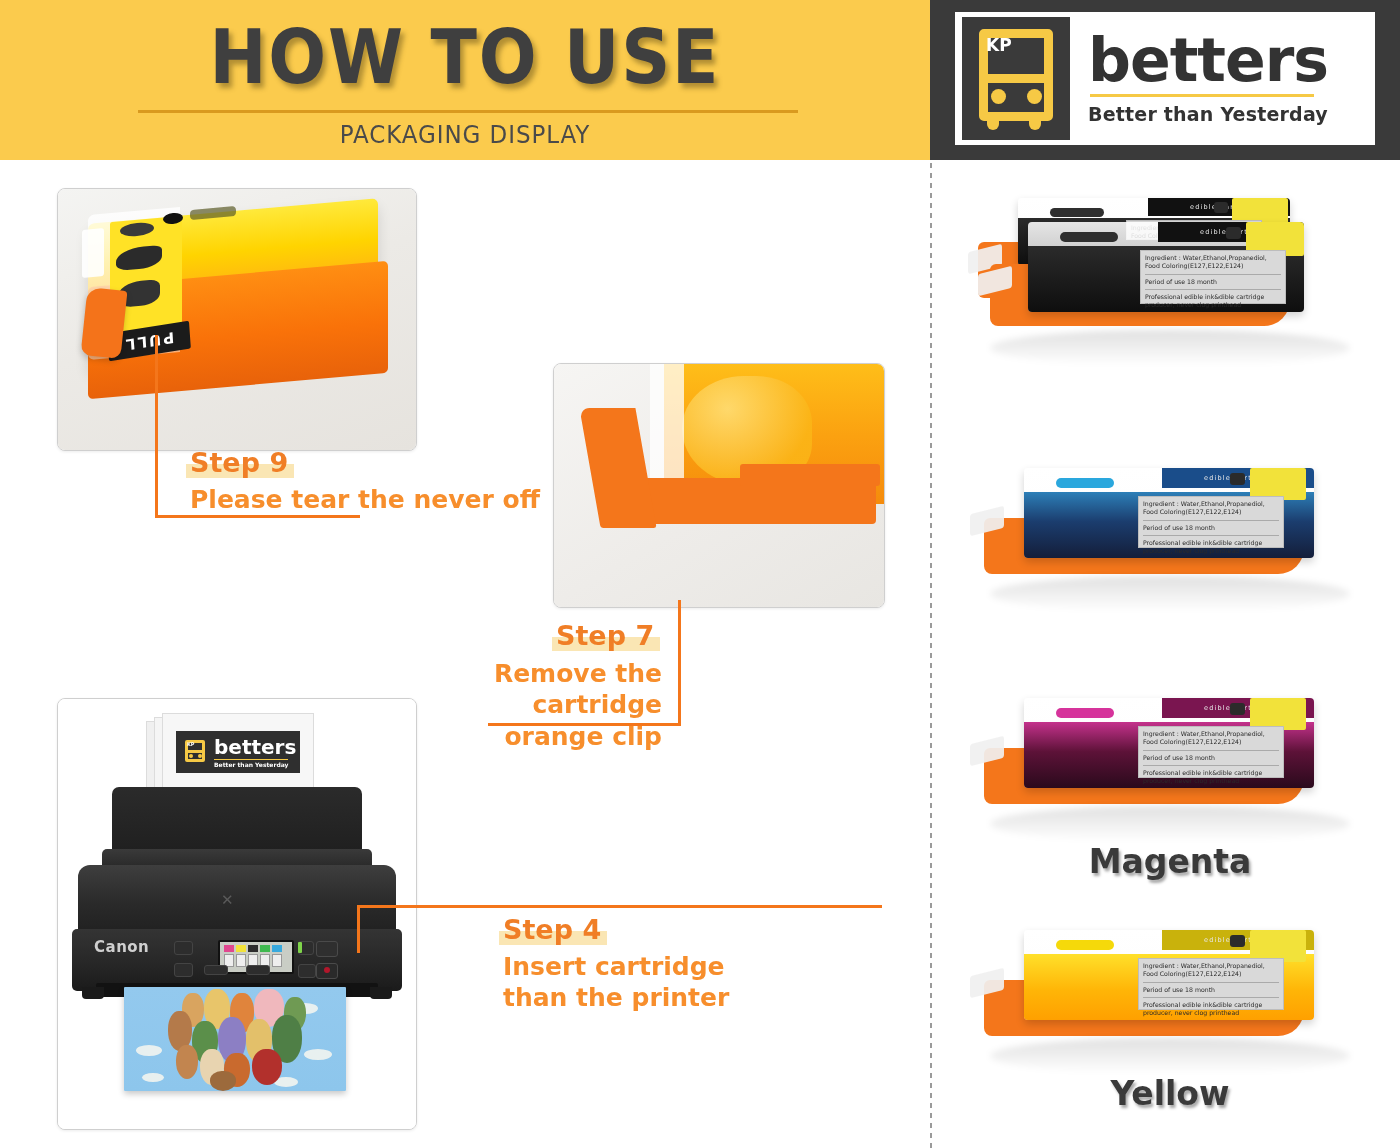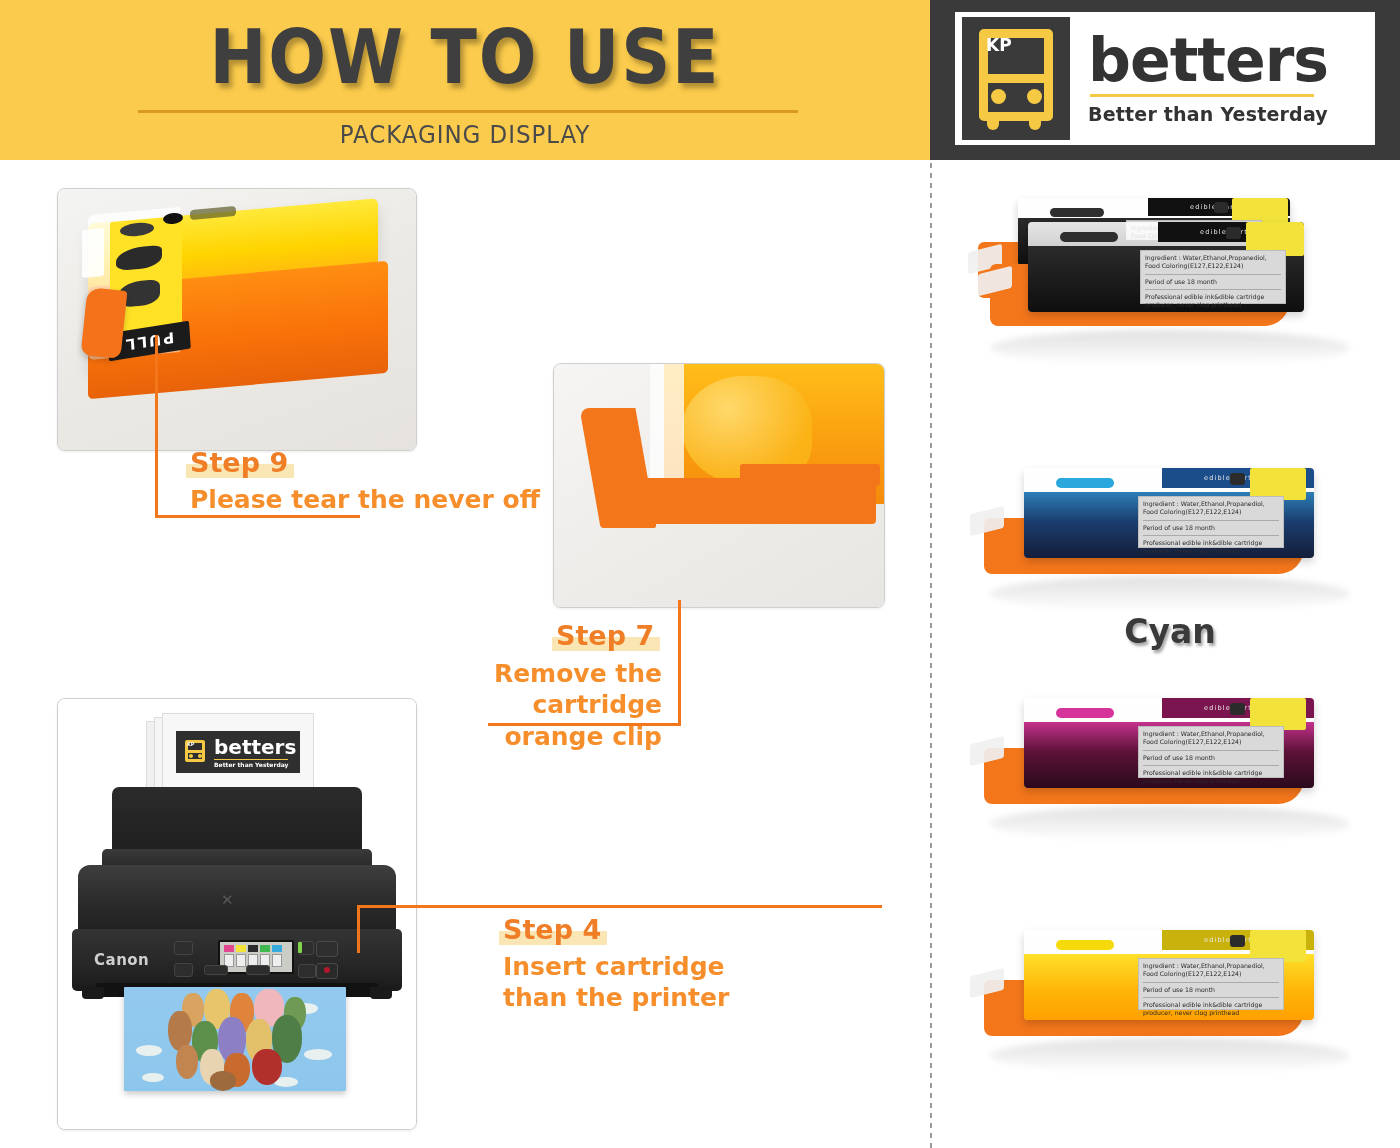--- a/index.html
+++ b/index.html
@@ -111,21 +111,21 @@
   .printer{position:absolute;left:8px;top:88px;width:342px;height:250px;}
   .pr-tray{position:absolute;left:46px;top:0;width:250px;height:80px;
     background:linear-gradient(180deg,#2b2b2b,#1d1d1d);border-radius:7px 7px 3px 3px;}
   .pr-traylip{position:absolute;left:36px;top:62px;width:270px;height:24px;
     background:linear-gradient(180deg,#3a3a3a,#242424);border-radius:5px;}
   .pr-top{position:absolute;left:12px;top:78px;width:318px;height:70px;
     background:linear-gradient(180deg,#3e3e3e 0%,#2a2a2a 55%,#202020 100%);border-radius:12px 12px 4px 4px;}
   .pr-canonmark{position:absolute;left:155px;top:104px;color:#5a5a5a;font-size:15px;}
   .pr-front{position:absolute;left:6px;top:142px;width:330px;height:62px;
     background:linear-gradient(180deg,#343434 0%,#262626 60%,#1a1a1a 100%);border-radius:5px;}
-  .pr-canon{position:absolute;left:28px;top:164px;color:#cfcfcf;font-size:15px;font-weight:bold;letter-spacing:.5px;}
+  .pr-canon{position:absolute;left:28px;top:151px;color:#cfcfcf;font-size:15px;font-weight:bold;letter-spacing:.5px;}
   .pr-lcd{position:absolute;left:152px;top:153px;width:72px;height:30px;background:#c9cdc5;border:2px solid #111;border-radius:2px;}
   .lcd-swatches{position:absolute;left:4px;top:3px;display:flex;gap:2px;}
   .lcd-swatches i{width:10px;height:7px;display:block;}
   .lcd-bars{position:absolute;left:4px;top:12px;display:flex;gap:2px;}
   .lcd-bars i{width:10px;height:13px;display:block;background:#eee;border:1px solid #999;box-sizing:border-box;}
   .pr-btn{position:absolute;background:#2d2d2d;border:1px solid #444;border-radius:3px;}
   .pr-btn.sq{width:17px;height:12px;}
   .pr-power{position:absolute;left:250px;top:154px;width:20px;height:14px;background:#2f2f2f;border:1px solid #4a4a4a;border-radius:3px;}
   .pr-stop{position:absolute;left:250px;top:176px;width:20px;height:14px;background:#2a2a2a;border:1px solid #4a4a4a;border-radius:3px;}
   .pr-stop i{display:block;width:6px;height:6px;border-radius:50%;background:#b2172b;margin:3px auto;}
@@ -413,21 +413,20 @@
         <div>Ingredient : Water,Ethanol,Propanediol,</div>
         <div>Food Coloring(E127,E122,E124)</div>
         <hr>
         <div>Period of use 18 month</div>
         <hr>
         <div>Professional edible ink&amp;dible cartridge producer, never clog printhead</div>
       </div>
     </div>
     <div class="cart-refl" style="top:126px;"></div>
   </div>
-  <div class="cart-label">Cyan</div>
 </div>
 
 <div class="cart-block" style="top:680px;">
   <div class="cart-wrap" style="height:158px;">
     <div class="holder" style="left:24px;top:68px;width:320px;height:56px;border-radius:6px 6px 26px 8px;"></div>
     <div class="holder-tab" style="left:10px;top:60px;width:34px;height:22px;transform:skewY(-14deg);"></div>
     <div class="cart-shell" style="left:64px;top:18px;width:290px;height:90px;">
       <div class="ink ink-magenta" style="height:66px;"></div>
       <div class="cart-lever lev-magenta" style="left:32px;top:10px;width:58px;height:10px;"></div>
       <div class="cart-strip" style="left:138px;width:160px;height:20px;background:#7a1550;"></div>
@@ -438,20 +437,21 @@
         <div>Ingredient : Water,Ethanol,Propanediol,</div>
         <div>Food Coloring(E127,E122,E124)</div>
         <hr>
         <div>Period of use 18 month</div>
         <hr>
         <div>Professional edible ink&amp;dible cartridge producer, never clog printhead</div>
       </div>
     </div>
     <div class="cart-refl" style="top:126px;"></div>
   </div>
+  <div class="cart-label">Magenta</div>
 </div>
 
 <div class="cart-block" style="top:912px;">
   <div class="cart-wrap" style="height:158px;">
     <div class="holder" style="left:24px;top:68px;width:320px;height:56px;border-radius:6px 6px 26px 8px;"></div>
     <div class="holder-tab" style="left:10px;top:60px;width:34px;height:22px;transform:skewY(-14deg);"></div>
     <div class="cart-shell" style="left:64px;top:18px;width:290px;height:90px;">
       <div class="ink ink-yellow" style="height:66px;"></div>
       <div class="cart-lever lev-yellow" style="left:32px;top:10px;width:58px;height:10px;"></div>
       <div class="cart-strip" style="left:138px;width:160px;height:20px;background:#c9b20c;"></div>
@@ -462,13 +462,14 @@
         <div>Ingredient : Water,Ethanol,Propanediol,</div>
         <div>Food Coloring(E127,E122,E124)</div>
         <hr>
         <div>Period of use 18 month</div>
         <hr>
         <div>Professional edible ink&amp;dible cartridge producer, never clog printhead</div>
       </div>
     </div>
     <div class="cart-refl" style="top:126px;"></div>
   </div>
+  <div class="cart-label">Yellow</div>
 </div>
 
 </body></html>

